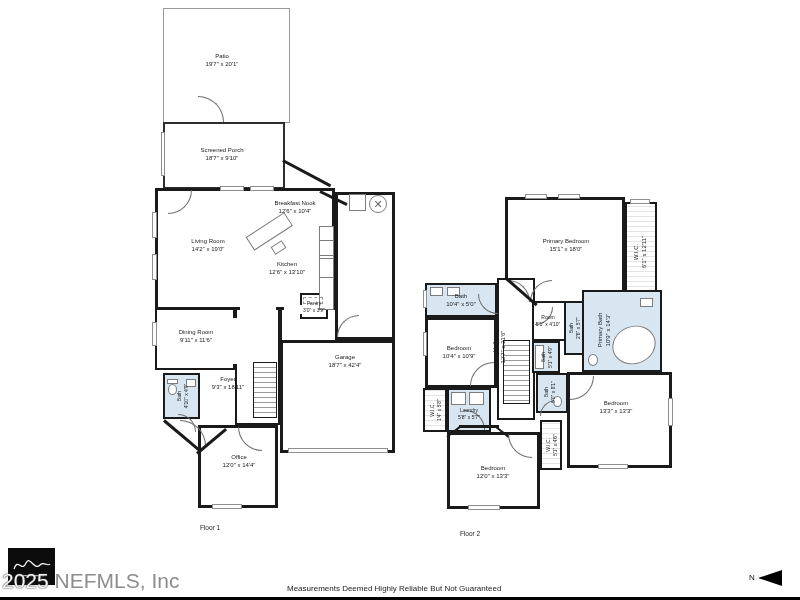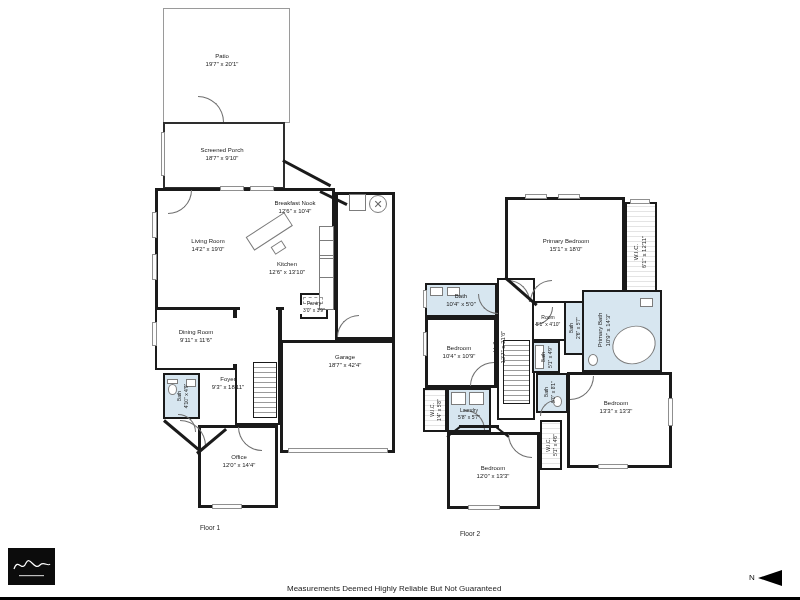--- a/index.html
+++ b/index.html
@@ -257,20 +257,24 @@
     <span class="dm">13'3" x 13'3"</span>
     </div>
   <div class="floorlbl" style="left:470px;top:533px;">Floor 2</div>
 
   <div class="logo">
     <svg width="47" height="37" viewBox="0 0 47 37">
       <path d="M6 21 C10 9,14 25,18 15 C22 7,26 23,32 17 C36 13,40 19,42 16" stroke="#ffffff" fill="none" stroke-width="1.2"></path>
       <rect x="11" y="27" width="25" height="1.2" fill="#bdbdbd"></rect>
     </svg>
   </div>
+  <div class="copyright">
+    <span class="yr">2025</span>
+    <span class="org">NEFMLS, Inc</span>
+  </div>
   <div class="disclaimer">Measurements Deemed Highly Reliable But Not Guaranteed</div>
   <div class="north" style="left:758px;top:570px;">
     <span class="nletter">N</span>
     <div class="tri"></div>
   </div>
   <div class="bottombar"></div>
 
 </div>
 
 </body></html>

